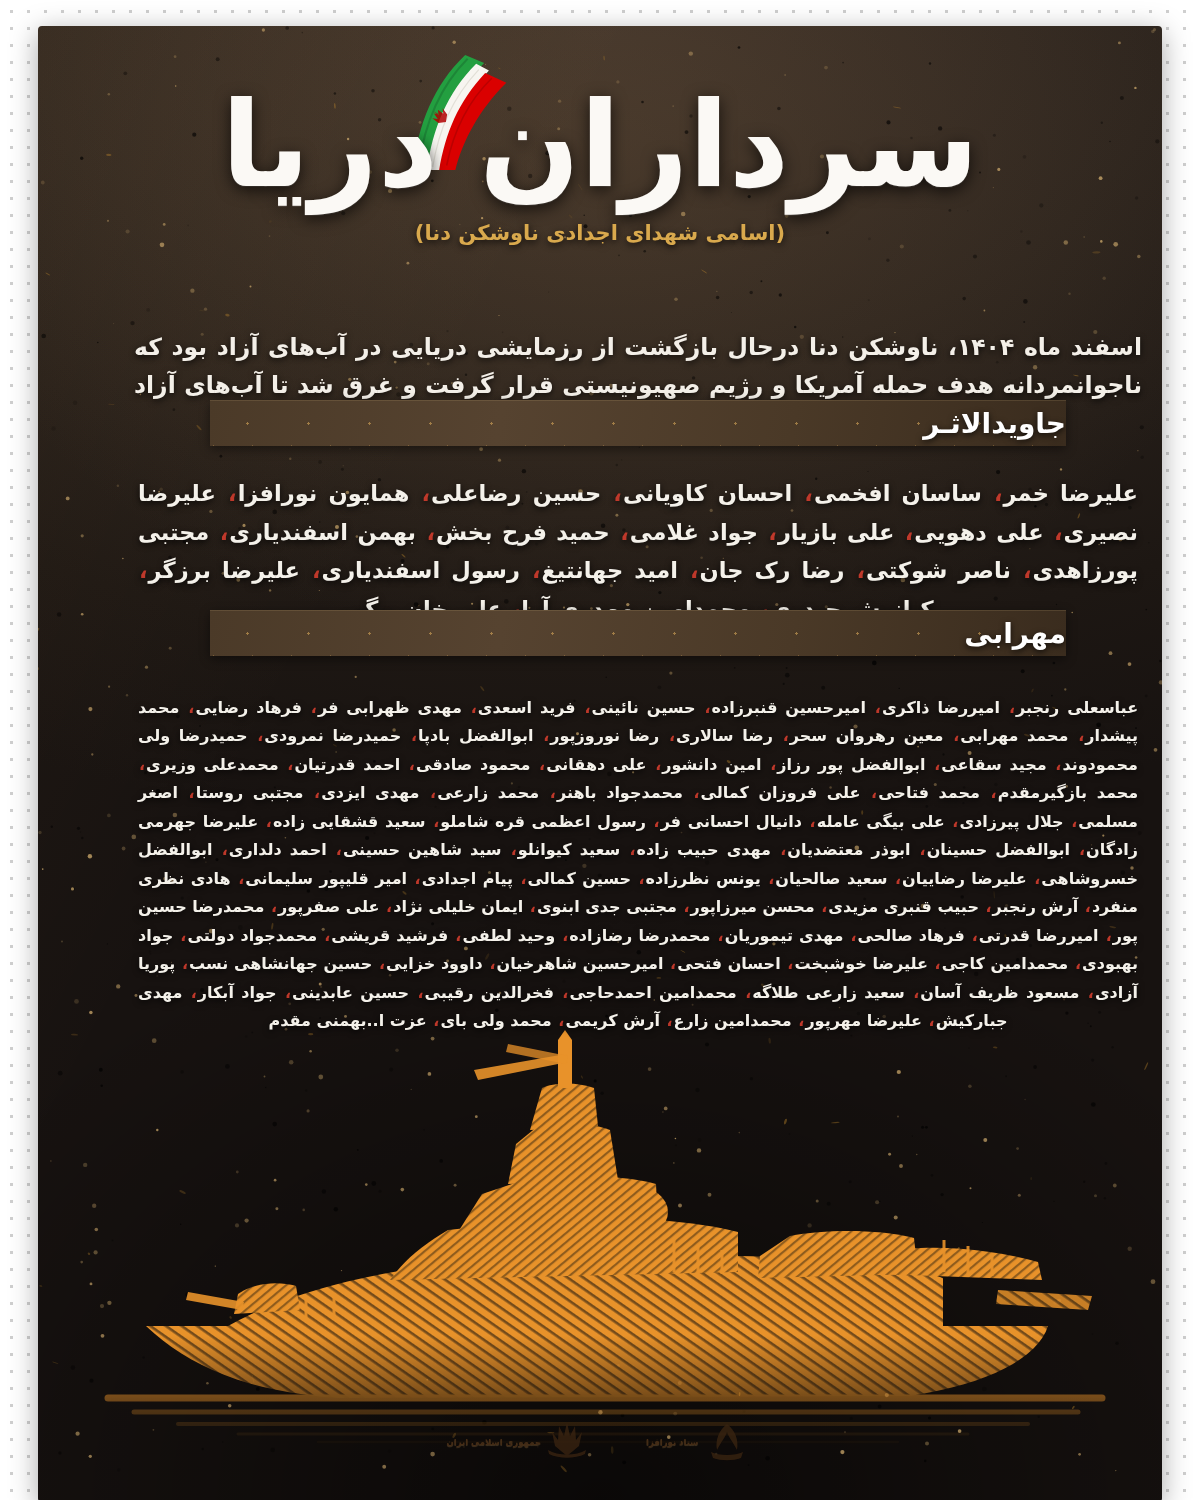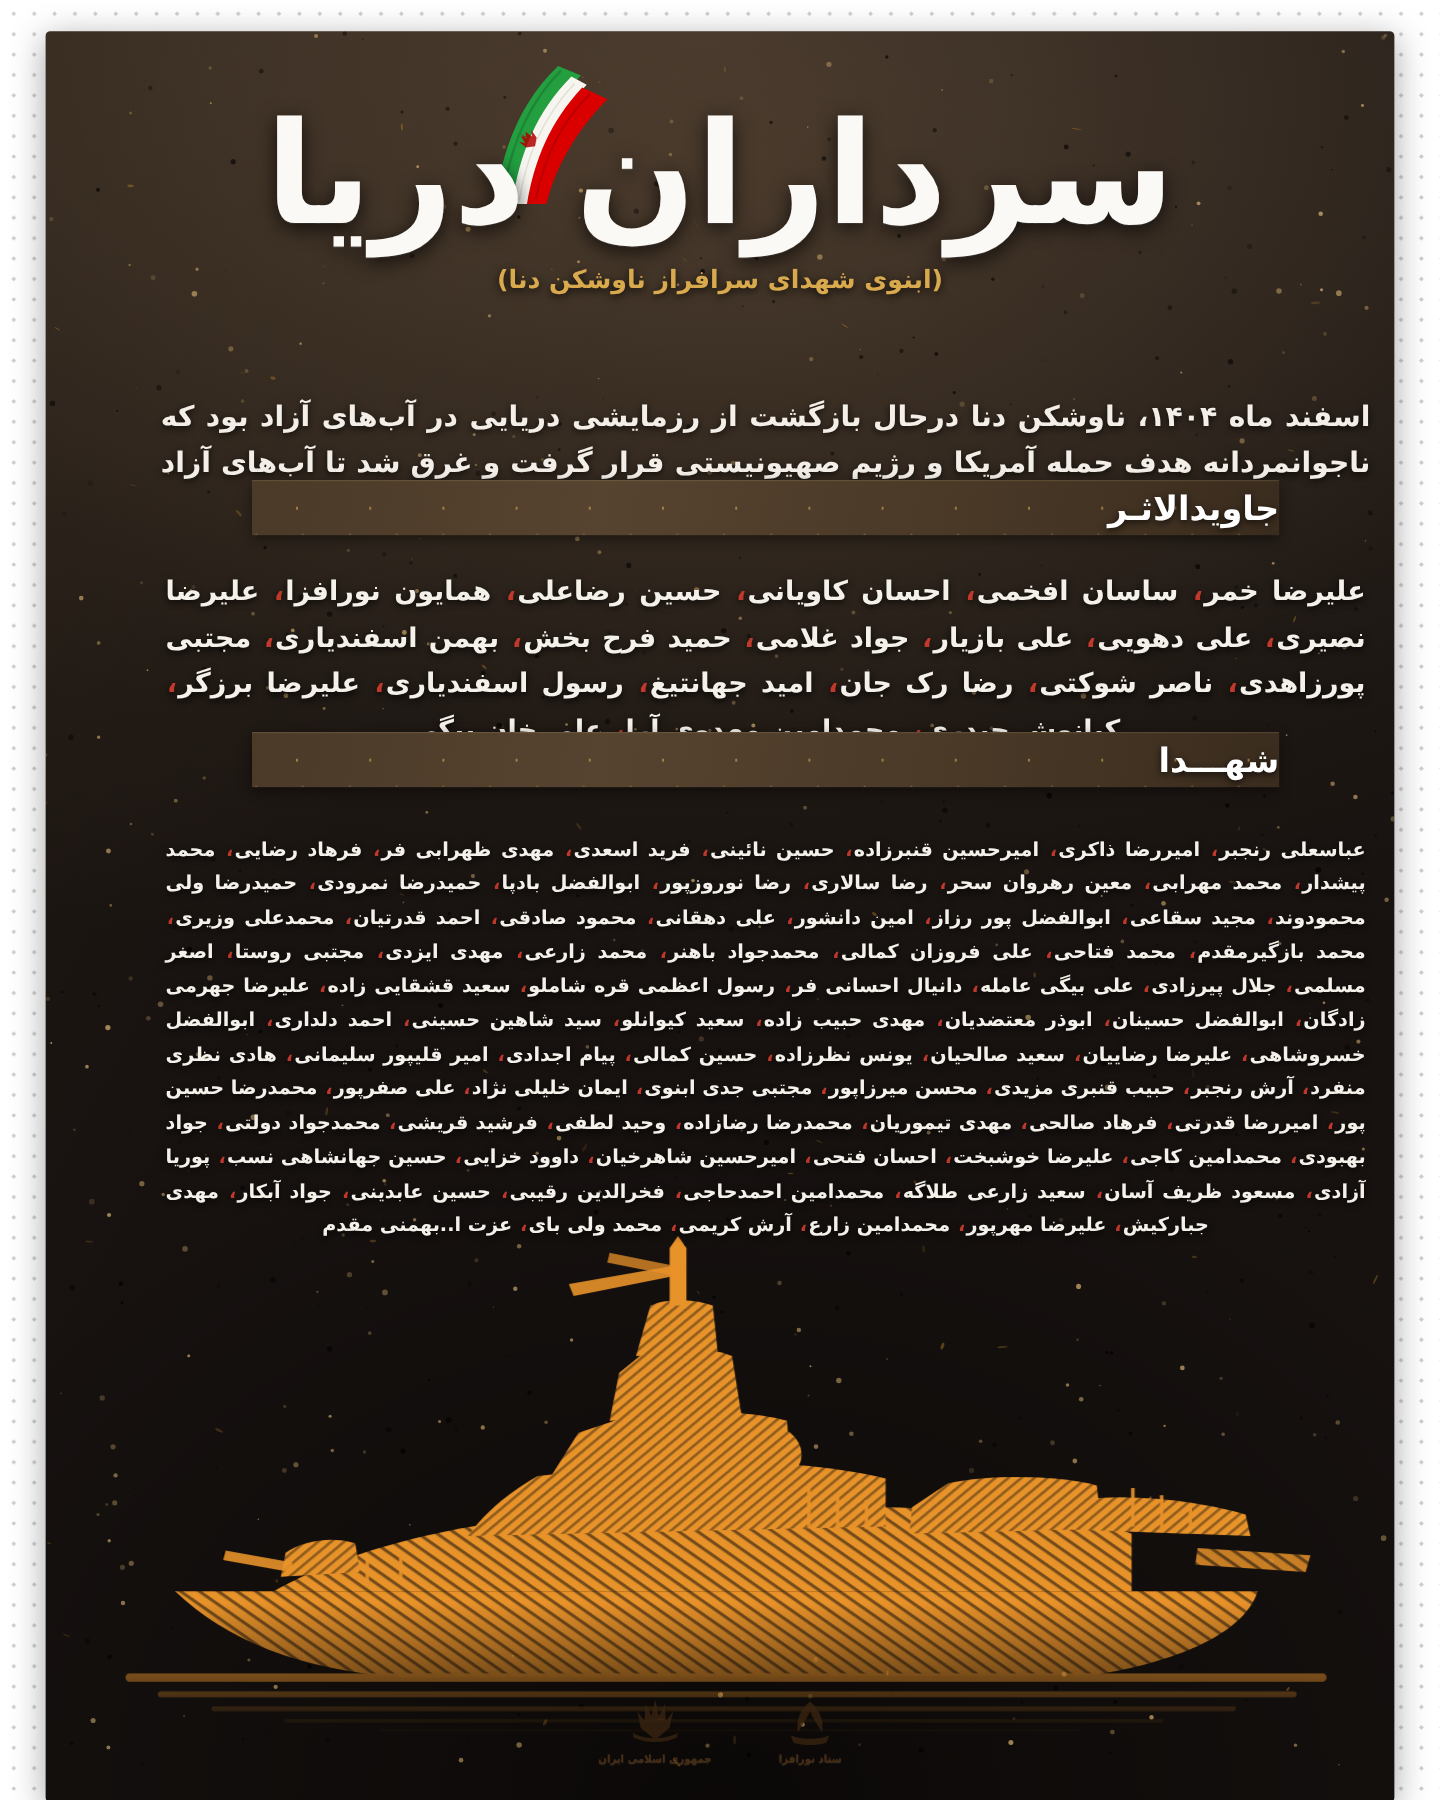--- a/index.html
+++ b/index.html
@@ -208,21 +208,21 @@
     height: 92px;
     z-index: 8;
     display: flex;
     align-items: center;
     justify-content: center;
     gap: 56px;
     pointer-events: none;
   }
   .logo-item {
     display: flex;
-    flex-direction: column;
+    flex-direction: row;
     align-items: center;
     gap: 3px;
     opacity: .92;
   }
   .logo-cap {
     font-size: 8.5px;
     color: #4a3018;
     font-weight: 700;
     direction: rtl;
     white-space: nowrap;
@@ -1106,33 +1106,33 @@
       <path d="M48 112 C58 80 74 52 102 30" stroke="#a80000" stroke-width="1.6" fill="none" opacity=".6"></path>
       <path d="M34 112 C44 76 60 46 90 20" stroke="#d9d5cc" stroke-width="1.2" fill="none" opacity=".7"></path>
       <g fill="#b00000" transform="translate(36,60) scale(.55) rotate(-38)">
         <path d="M10 0 L12 12 L18 4 L20 16 L26 8 L24 22 L13 30 L2 22 L0 8 L6 16 L8 4 L14 12 Z" opacity=".85"></path>
       </g>
     </g>
   </svg>
 
   <div id="title-wrap">
     <div id="main-title">سرداران دریا</div>
-    <div id="subtitle">(ابنوی شهدای سرافراز ناوشکن دنا)</div>
+    <div id="subtitle">(اسامی شهدای اجدادی ناوشکن دنا)</div>
   </div>
 
   <p id="intro">اسفند ماه ۱۴۰۴، ناوشکن دنا درحال بازگشت از رزمایشی دریایی در آب‌های آزاد بود که ناجوانمردانه هدف حمله آمریکا و رژیم صهیونیستی قرار گرفت و غرق شد تا آب‌های آزاد جهان برای همیشه بر عزت و سلحشوری ایرانیان گواهی دهند.</p>
 
   <div class="band" id="band-javid">
     <span class="band-label">جاویدالاثـر</span>
   </div>
 
   <div class="names" id="names-javid"><span>علیرضا خمر</span><span class="sep">، </span><span>ساسان افخمی</span><span class="sep">، </span><span>احسان کاویانی</span><span class="sep">، </span><span>حسین رضاعلی</span><span class="sep">، </span><span>همایون نورافزا</span><span class="sep">، </span><span>علیرضا نصیری</span><span class="sep">، </span><span>علی دهویی</span><span class="sep">، </span><span>علی بازیار</span><span class="sep">، </span><span>جواد غلامی</span><span class="sep">، </span><span>حمید فرح بخش</span><span class="sep">، </span><span>بهمن اسفندیاری</span><span class="sep">، </span><span>مجتبی پورزاهدی</span><span class="sep">، </span><span>ناصر شوکتی</span><span class="sep">، </span><span>رضا رک جان</span><span class="sep">، </span><span>امید جهانتیغ</span><span class="sep">، </span><span>رسول اسفندیاری</span><span class="sep">، </span><span>علیرضا برزگر</span><span class="sep">، </span><span>کیانوش حیدری</span><span class="sep">، </span><span>محمدامین مهدوی آرا</span><span class="sep">، </span><span>علی خان بیگی</span></div>
 
   <div class="band" id="band-shohada">
-    <span class="band-label">شهـــدا</span>
+    <span class="band-label">مهرابی</span>
   </div>
 
   <div class="names" id="names-shohada"><span>عباسعلی رنجبر</span><span class="sep">، </span><span>امیررضا ذاکری</span><span class="sep">، </span><span>امیرحسین قنبرزاده</span><span class="sep">، </span><span>حسین نائینی</span><span class="sep">، </span><span>فرید اسعدی</span><span class="sep">، </span><span>مهدی ظهرابی فر</span><span class="sep">، </span><span>فرهاد رضایی</span><span class="sep">، </span><span>محمد پیشدار</span><span class="sep">، </span><span>محمد مهرابی</span><span class="sep">، </span><span>معین رهروان سحر</span><span class="sep">، </span><span>رضا سالاری</span><span class="sep">، </span><span>رضا نوروزپور</span><span class="sep">، </span><span>ابوالفضل بادپا</span><span class="sep">، </span><span>حمیدرضا نمرودی</span><span class="sep">، </span><span>حمیدرضا ولی محمودوند</span><span class="sep">، </span><span>مجید سقاعی</span><span class="sep">، </span><span>ابوالفضل پور رزاز</span><span class="sep">، </span><span>امین دانشور</span><span class="sep">، </span><span>علی دهقانی</span><span class="sep">، </span><span>محمود صادقی</span><span class="sep">، </span><span>احمد قدرتیان</span><span class="sep">، </span><span>محمدعلی وزیری</span><span class="sep">، </span><span>محمد بازگیرمقدم</span><span class="sep">، </span><span>محمد فتاحی</span><span class="sep">، </span><span>علی فروزان کمالی</span><span class="sep">، </span><span>محمدجواد باهنر</span><span class="sep">، </span><span>محمد زارعی</span><span class="sep">، </span><span>مهدی ایزدی</span><span class="sep">، </span><span>مجتبی روستا</span><span class="sep">، </span><span>اصغر مسلمی</span><span class="sep">، </span><span>جلال پیرزادی</span><span class="sep">، </span><span>علی بیگی عامله</span><span class="sep">، </span><span>دانیال احسانی فر</span><span class="sep">، </span><span>رسول اعظمی قره شاملو</span><span class="sep">، </span><span>سعید قشقایی زاده</span><span class="sep">، </span><span>علیرضا جهرمی زادگان</span><span class="sep">، </span><span>ابوالفضل حسینان</span><span class="sep">، </span><span>ابوذر معتضدیان</span><span class="sep">، </span><span>مهدی حبیب زاده</span><span class="sep">، </span><span>سعید کیوانلو</span><span class="sep">، </span><span>سید شاهین حسینی</span><span class="sep">، </span><span>احمد دلداری</span><span class="sep">، </span><span>ابوالفضل خسروشاهی</span><span class="sep">، </span><span>علیرضا رضاییان</span><span class="sep">، </span><span>سعید صالحیان</span><span class="sep">، </span><span>یونس نظرزاده</span><span class="sep">، </span><span>حسین کمالی</span><span class="sep">، </span><span>پیام اجدادی</span><span class="sep">، </span><span>امیر قلیپور سلیمانی</span><span class="sep">، </span><span>هادی نظری منفرد</span><span class="sep">، </span><span>آرش رنجبر</span><span class="sep">، </span><span>حبیب قنبری مزیدی</span><span class="sep">، </span><span>محسن میرزاپور</span><span class="sep">، </span><span>مجتبی جدی ابنوی</span><span class="sep">، </span><span>ایمان خلیلی نژاد</span><span class="sep">، </span><span>علی صفرپور</span><span class="sep">، </span><span>محمدرضا حسین پور</span><span class="sep">، </span><span>امیررضا قدرتی</span><span class="sep">، </span><span>فرهاد صالحی</span><span class="sep">، </span><span>مهدی تیموریان</span><span class="sep">، </span><span>محمدرضا رضازاده</span><span class="sep">، </span><span>وحید لطفی</span><span class="sep">، </span><span>فرشید قریشی</span><span class="sep">، </span><span>محمدجواد دولتی</span><span class="sep">، </span><span>جواد بهبودی</span><span class="sep">، </span><span>محمدامین کاجی</span><span class="sep">، </span><span>علیرضا خوشبخت</span><span class="sep">، </span><span>احسان فتحی</span><span class="sep">، </span><span>امیرحسین شاهرخیان</span><span class="sep">، </span><span>داوود خزایی</span><span class="sep">، </span><span>حسین جهانشاهی نسب</span><span class="sep">، </span><span>پوریا آزادی</span><span class="sep">، </span><span>مسعود ظریف آسان</span><span class="sep">، </span><span>سعید زارعی طلاگه</span><span class="sep">، </span><span>محمدامین احمدحاجی</span><span class="sep">، </span><span>فخرالدین رقیبی</span><span class="sep">، </span><span>حسین عابدینی</span><span class="sep">، </span><span>جواد آبکار</span><span class="sep">، </span><span>مهدی جبارکیش</span><span class="sep">، </span><span>علیرضا مهرپور</span><span class="sep">، </span><span>محمدامین زارع</span><span class="sep">، </span><span>آرش کریمی</span><span class="sep">، </span><span>محمد ولی بای</span><span class="sep">، </span><span>عزت ا..بهمنی مقدم</span></div>
 
   <svg id="ship" viewBox="0 0 1124 430" preserveAspectRatio="none" aria-hidden="true">
     <defs>
       <pattern id="hatch" width="9" height="9" patternUnits="userSpaceOnUse" patternTransform="rotate(35)">
         <rect width="9" height="9" fill="#e8922a"></rect>
         <rect width="9" height="2.6" fill="#14100d" opacity=".55"></rect>
       </pattern>

